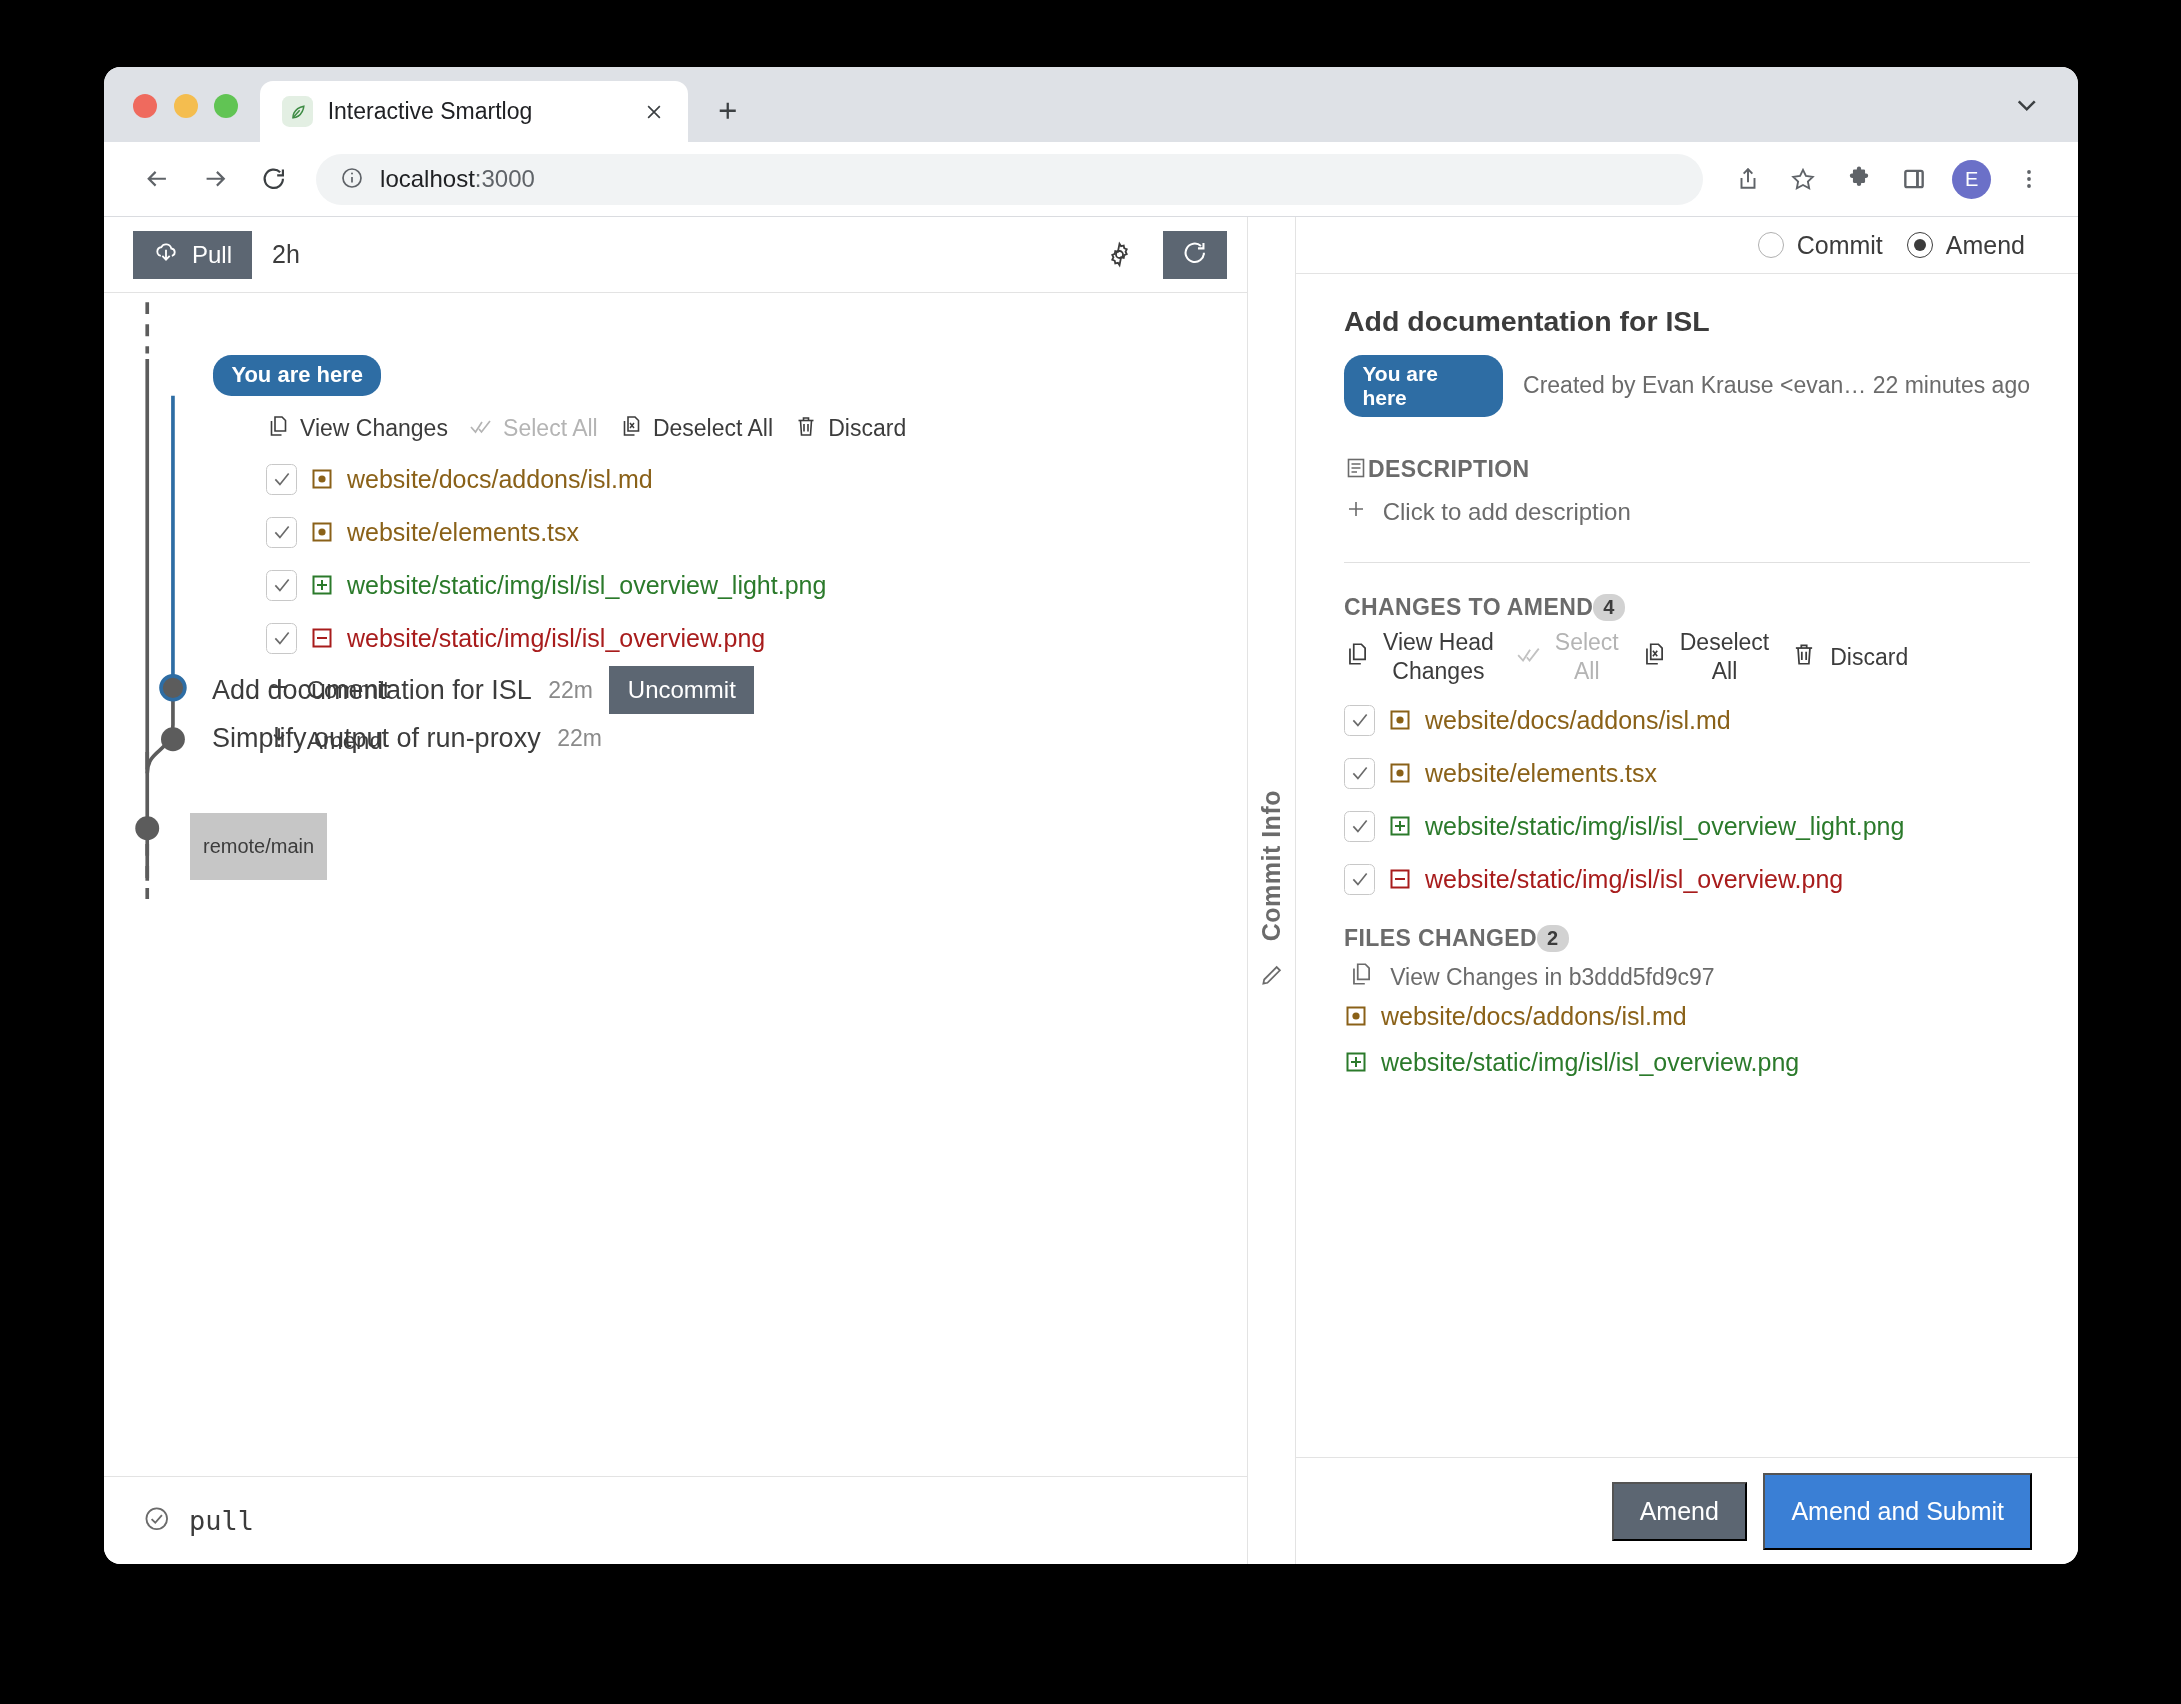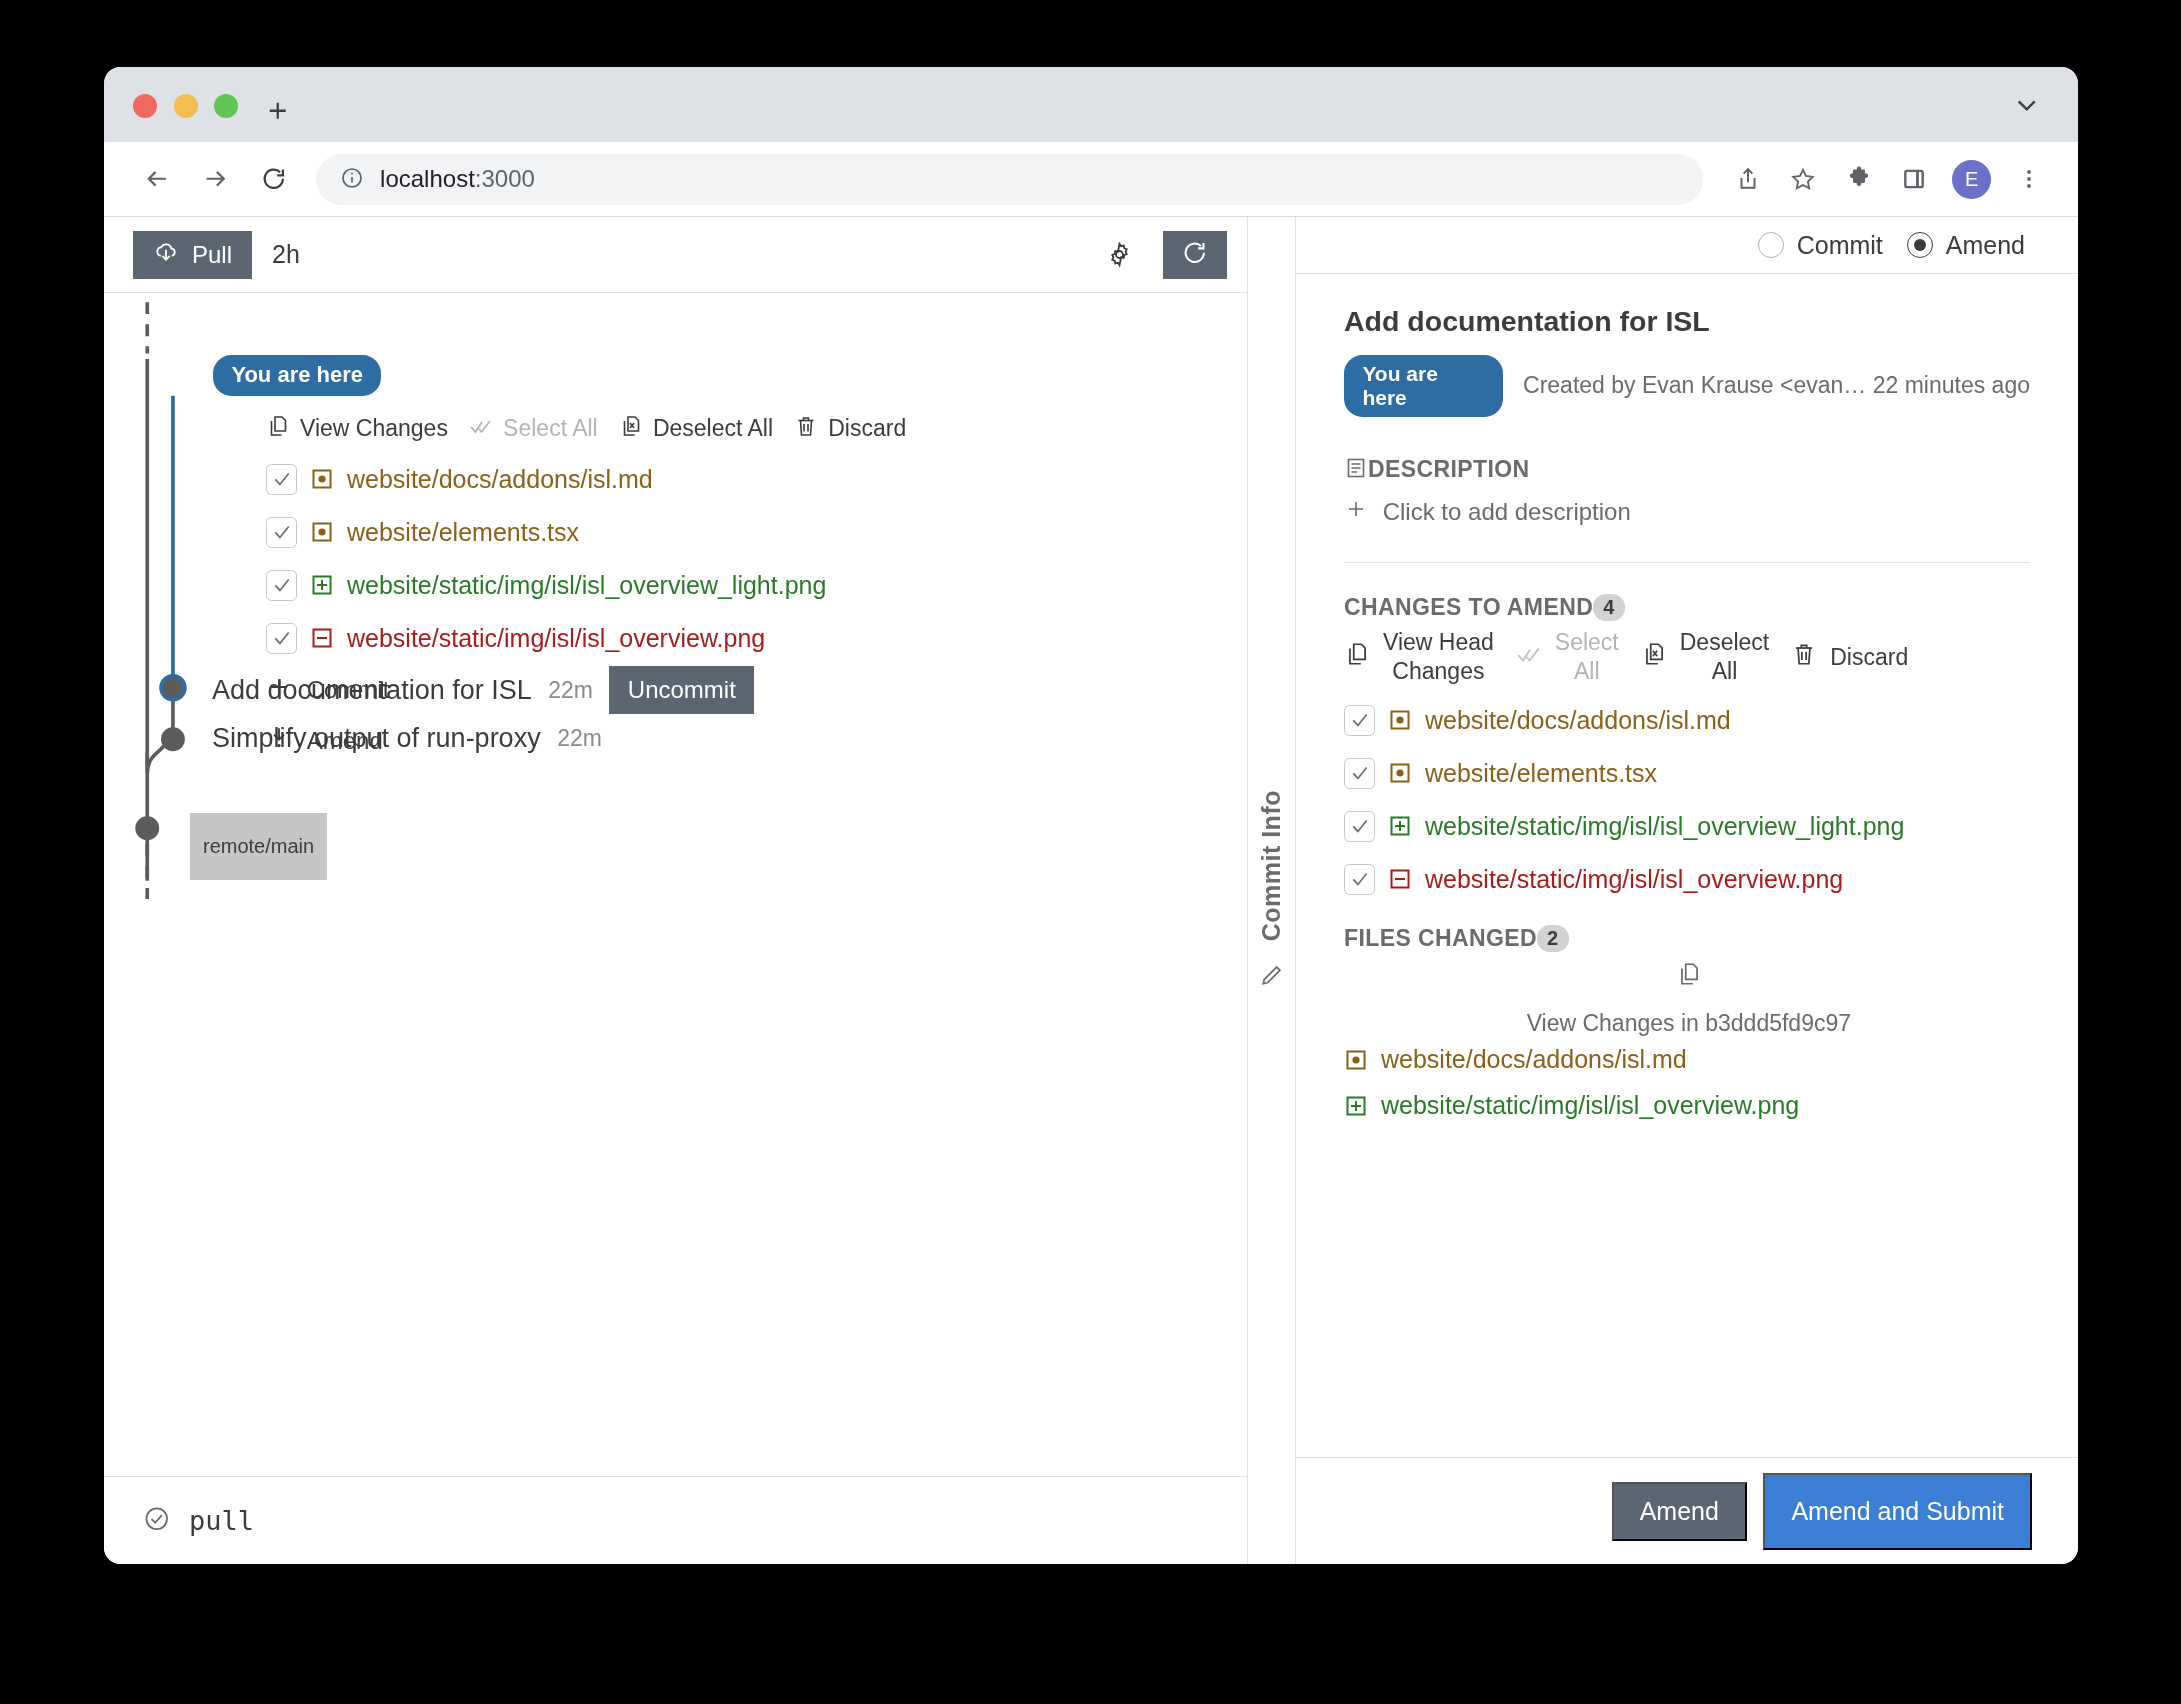--- a/index.html
+++ b/index.html
@@ -301,21 +301,21 @@
   }
   .ct-item.disabled { color: #b4b4b4; }
   .ct-label { line-height: 1.22; }
   .ct-label.two-line { text-align: center; }
 
   #changes-file-list { margin-top: 9.2px; }
   #files-changed-section { margin-top: 19px; }
   #view-changes-hash {
     display: flex; align-items: center; gap: 16.5px;
     font-size: 23px; color: #6b6b6b;
-    margin-top: 9.2px; padding-left: 3.7px; flex-direction: column;
+    margin-top: 9.2px; padding-left: 3.7px;
   }
   .plain-file-row {
     display: flex; align-items: center; gap: 13px;
     height: 46px;
   }
 
   #commit-footer {
     height: 107px; flex: none;
     border-top: 0.9px solid #e3e3e3;
     display: flex; align-items: center; justify-content: flex-end;
@@ -335,20 +335,34 @@
 
 <div id="browser-window">
 
   <div id="tab-strip">
     <div id="traffic-lights">
       <div class="traffic-light tl-red"></div>
       <div class="traffic-light tl-yellow"></div>
       <div class="traffic-light tl-green"></div>
     </div>
 
+    <div id="browser-tab">
+      <span id="tab-favicon">
+        <svg width="20" height="20" viewBox="0 0 24 24" fill="none" stroke="#3f8c45" stroke-width="1.8">
+          <path d="M19 5C19 5 18 18 6 19C6 19 5 8 19 5Z"></path>
+          <path d="M6 19L14 10"></path>
+        </svg>
+      </span>
+      <span id="tab-title">Interactive Smartlog</span>
+      <span id="tab-close">
+        <svg width="20" height="20" viewBox="0 0 24 24" stroke="#3c4043" stroke-width="2" fill="none">
+          <path d="M5 5 L19 19 M19 5 L5 19"></path>
+        </svg>
+      </span>
+    </div>
 
     <div id="new-tab-button">
       <svg width="27.5" height="27.5" viewBox="0 0 24 24" stroke="#3c4043" stroke-width="2" fill="none">
         <path d="M12 5 V19 M5 12 H19"></path>
       </svg>
     </div>
 
     <div id="tabstrip-chevron">
       <svg width="27.5" height="27.5" viewBox="0 0 24 24" stroke="#3c4043" stroke-width="2.2" fill="none">
         <path d="M5 9 L12 16 L19 9"></path>

